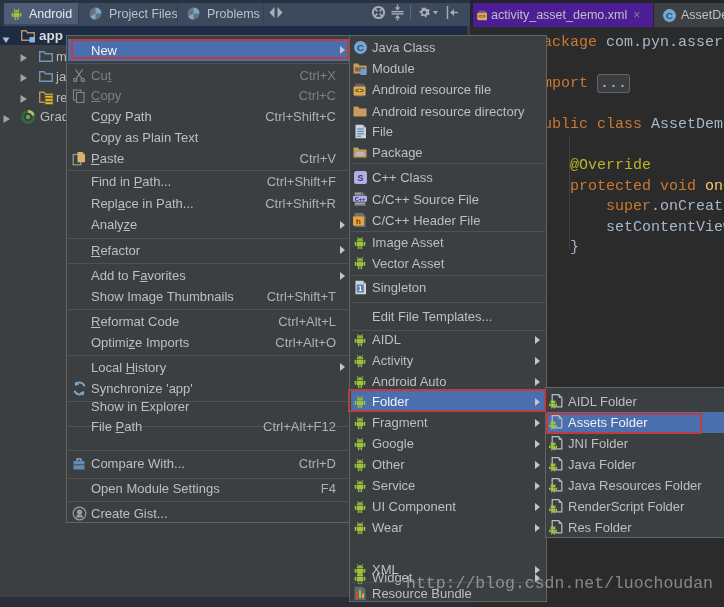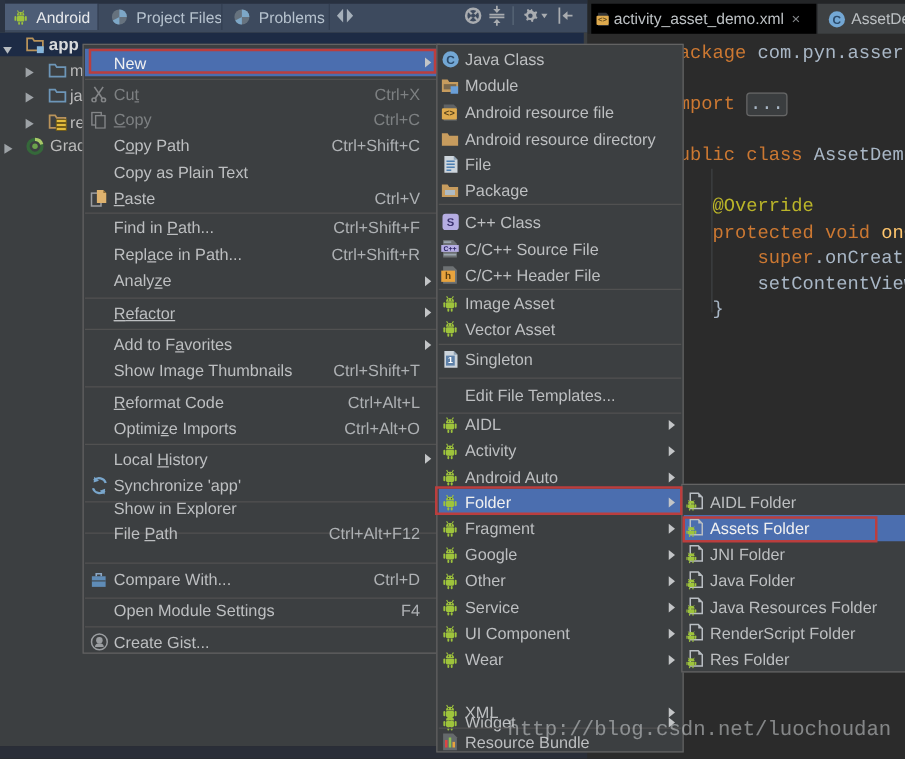--- a/index.html
+++ b/index.html
@@ -186,21 +186,21 @@
 <span class="kw">public class</span> AssetDemoActivity  AppCompatActivity {
 
     <span class="ann">@Override</span>
     <span class="kw">protected void</span> <span class="mth">onCreate</span>(Bundle savedInstanceState) {
         <span class="kw">super</span>.onCreate(savedInstanceState);
         setContentView(R.layout.activity_asset_demo);
     }</pre>
 <div class="abs" style="left:99px;top:108px;width:1px;height:115px;background:#3f4244;"></div>
 </div>
 <div id="etabbar" class="abs">
-<div class="etab" style="left:3px;width:180px;background:#000000;padding:0 4px 0 3px;">
+<div class="etab" style="left:3px;width:180px;background:#4c1d95;padding:0 4px 0 3px;">
 <span style="display:flex;margin:0 2px 0 0;">
           <svg width="13" height="13" viewBox="0 0 16 16">
             <path d="M3 1.5 h8 l2.5 2.5 v10.5 h-10.5 z" fill="#c8cdd2" opacity="0.25"></path>
             <rect x="1.5" y="4.5" width="12" height="9" rx="1" fill="#deaa4e"></rect>
             <text x="7.5" y="11" font-family="Liberation Mono" font-size="7.5" font-weight="bold" fill="#54401a" text-anchor="middle">&lt;&gt;</text>
           </svg>
         </span>activity_asset_demo.xml
 <span style="margin-left:6px;color:#84878a;font-size:12px;">×</span></div>
 <div class="etab" style="left:184px;width:70px;background:#3e4143;">
 <span style="display:flex;margin:0 4px 0 8px;">
@@ -271,21 +271,21 @@
         <span class="ico"></span>
         <span>Repl<u>a</u>ce in Path...</span>
         <span class="sc">Ctrl+Shift+R</span>
       </div>
       <div class="mi" style="top:178.1px;">
         <span class="ico"></span>
         <span>Analy<u>z</u>e</span>
         <span class="arr"></span>
       </div>
       <div class="sep" style="top:201.5px;"></div>
-      <div class="mi" style="top:203.8px;text-decoration:underline;">
+      <div class="mi" style="top:203.8px;">
         <span class="ico"></span>
         <span><u>R</u>efactor</span>
         <span class="arr"></span>
       </div>
       <div class="sep" style="top:227.0px;"></div>
       <div class="mi" style="top:229.10000000000002px;">
         <span class="ico"></span>
         <span>Add to F<u>a</u>vorites</span>
         <span class="arr"></span>
       </div>

